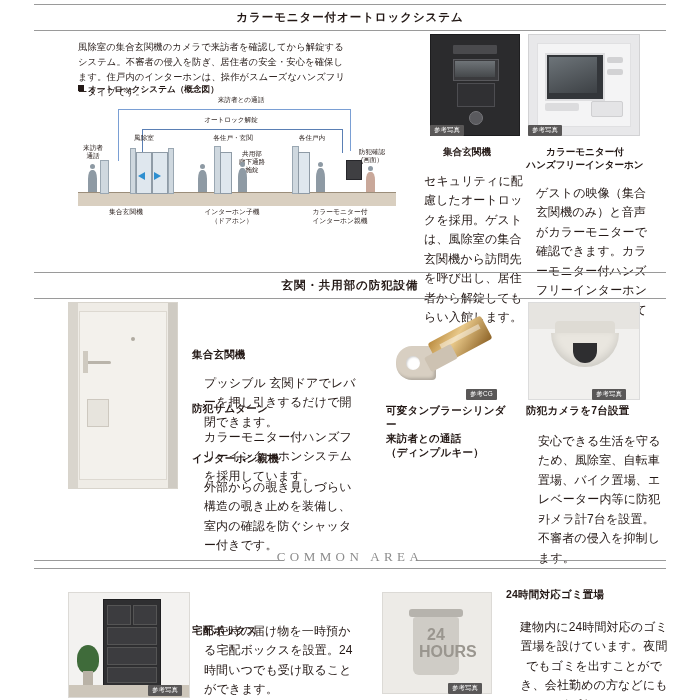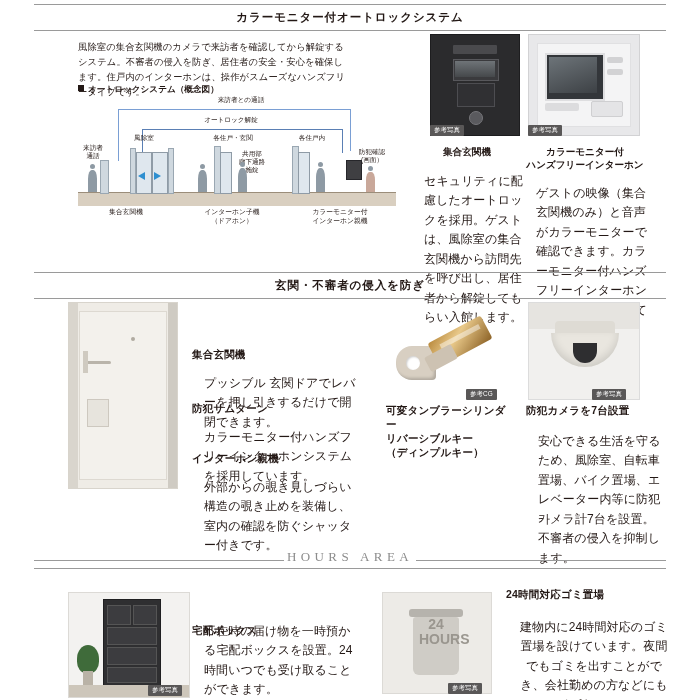--- a/index.html
+++ b/index.html
@@ -191,21 +191,21 @@
     <div style="position:absolute;left:16px;top:68px;width:34px;height:8px;background:#dcdcde;border-radius:2px;"></div>
     <div style="position:absolute;left:62px;top:66px;width:30px;height:14px;background:#e4e4e6;border:1px solid #cfcfd1;border-radius:2px;"></div>
   </div>
   <div class="ref-wrap" style="left:528px;top:118px;">
     <span class="ref">参考写真</span>
   </div>
   <div style="position:absolute;left:524px;top:140px;width:122px;white-space:pre-line;" class="caption-ttl">カラーモニター付
 ハンズフリーインターホン</div>
   <div style="position:absolute;left:524px;top:172px;width:120px;" class="body-s">ゲストの映像（集合玄関機のみ）と音声がカラーモニターで確認できます。カラーモニター付ハンズフリーインターホンシステムを採用しています。</div>
 
-  <div class="sec-head top" id="sec2-head">玄関・不審者の侵入を防ぎ</div>
+  <div class="sec-head top" id="sec2-head">玄関・共用部の防犯設備</div>
 
   <div class="photo" id="ph-door">
     <div style="position:absolute;left:10px;top:8px;right:10px;bottom:8px;background:#f3f1ec;border:1px solid #ddd9d1;"></div>
     <div style="position:absolute;left:16px;top:58px;width:26px;height:3px;background:#b9b4aa;border-radius:2px;"></div>
     <div style="position:absolute;left:14px;top:48px;width:5px;height:22px;background:#cfcac0;"></div>
     <div style="position:absolute;left:62px;top:34px;width:4px;height:4px;border-radius:50%;background:#b0aba1;"></div>
     <div style="position:absolute;left:18px;top:96px;width:20px;height:26px;background:#e7e4dd;border:1px solid #cdc8bf;"></div>
     <div style="position:absolute;left:0;top:0;width:9px;height:100%;background:#d9d5cd;"></div>
     <div style="position:absolute;right:0;top:0;width:9px;height:100%;background:#cfcbc3;"></div>
   </div>
@@ -227,39 +227,39 @@
     <div style="position:absolute;left:8px;top:26px;width:40px;height:34px;background:#d8cfc2;border-radius:16px 4px 4px 16px;box-shadow:inset -2px -2px 3px rgba(0,0,0,.18);"></div>
     <div style="position:absolute;left:18px;top:36px;width:14px;height:14px;border-radius:50%;background:#ffffff;box-shadow:inset 1px 1px 2px rgba(0,0,0,.2);"></div>
     <div style="position:absolute;left:42px;top:8px;width:60px;height:26px;background:linear-gradient(150deg,#b98a3e,#e9c98a 40%,#8c6226);transform:rotate(-28deg);border-radius:3px;"></div>
     <div style="position:absolute;left:50px;top:14px;width:44px;height:5px;background:rgba(255,255,255,.45);transform:rotate(-28deg);"></div>
     <div style="position:absolute;left:38px;top:30px;width:30px;height:16px;background:#cdc2b2;transform:rotate(-28deg);border-radius:2px;"></div>
   </div>
   <div class="ref-wrap" style="left:466px;top:382px;">
     <span class="ref">参考CG</span>
   </div>
   <div style="position:absolute;left:386px;top:404px;width:124px;white-space:pre-line;text-align:left;" class="h-sub">可変タンブラーシリンダー
-リバーシブルキー
+来訪者との通話
 （ディンプルキー）</div>
 
   <div class="photo" id="ph-camera">
     <div style="position:absolute;left:0;top:0;right:0;bottom:0;background:#f1f0ee;"></div>
     <div style="position:absolute;left:0;top:0;right:0;height:26px;background:#e6e4e0;"></div>
     <div style="position:absolute;left:26px;top:18px;width:60px;height:16px;background:#dedbd4;border-radius:4px 4px 0 0;"></div>
     <div style="position:absolute;left:22px;top:30px;width:68px;height:34px;background:#e9e6df;border-radius:0 0 34px 34px;box-shadow:inset 0 -4px 8px rgba(0,0,0,.12);"></div>
     <div style="position:absolute;left:44px;top:40px;width:24px;height:20px;background:#2e2e30;border-radius:0 0 12px 12px;"></div>
   </div>
   <div class="ref-wrap" style="left:592px;top:382px;">
     <span class="ref">参考写真</span>
   </div>
   <div style="position:absolute;left:526px;top:404px;width:128px;" class="h-sub">防犯カメラを7台設置</div>
   <div style="position:absolute;left:526px;top:420px;width:124px;" class="body-s">安心できる生活を守るため、風除室、自転車置場、バイク置場、エレベーター内等に防犯카メラ計7台を設置。不審者の侵入を抑制します。</div>
 
   <div class="common-rule" style="left:34px;width:250px;"></div>
   <div class="common-rule" style="right:34px;width:250px;"></div>
-  <div id="common-title">HOURS AREA</div>
+  <div id="common-title">COMMON AREA</div>
   <div id="sec3-divider"></div>
 
   <div class="photo" id="ph-delivery">
     <div style="position:absolute;left:0;top:0;right:0;bottom:0;background:#f3f2f0;"></div>
     <div style="position:absolute;left:34px;top:6px;width:56px;height:86px;background:#2f2f31;border:1px solid #1f1f21;"></div>
     <div style="position:absolute;left:38px;top:12px;width:22px;height:18px;background:#3c3c3f;border:1px solid #555;"></div>
     <div style="position:absolute;left:64px;top:12px;width:22px;height:18px;background:#3c3c3f;border:1px solid #555;"></div>
     <div style="position:absolute;left:38px;top:34px;width:48px;height:16px;background:#3c3c3f;border:1px solid #555;"></div>
     <div style="position:absolute;left:38px;top:54px;width:48px;height:16px;background:#3c3c3f;border:1px solid #555;"></div>
     <div style="position:absolute;left:38px;top:74px;width:48px;height:14px;background:#3c3c3f;border:1px solid #555;"></div>
@@ -270,21 +270,21 @@
   <div class="ref-wrap" style="left:148px;top:678px;">
     <span class="ref">参考写真</span>
   </div>
   <div style="position:absolute;left:192px;top:624px;width:150px;" class="h-sub">宅配ボックス</div>
   <div style="position:absolute;left:192px;top:610px;width:154px;" class="body-s">不在時の届け物を一時預かる宅配ボックスを設置。24時間いつでも受け取ることができます。</div>
 
   <div class="photo" id="ph-trash">
     <div style="position:absolute;left:0;top:0;right:0;bottom:0;background:#edebe7;"></div>
     <div style="position:absolute;left:26px;top:16px;width:54px;height:8px;background:#b6b3ad;border-radius:3px;"></div>
     <div style="position:absolute;left:30px;top:24px;width:46px;height:58px;background:#cfccc6;border-radius:3px 3px 6px 6px;"></div>
-    <div style="position:absolute;left:36px;top:24px;width:34px;height:34px;color:#9a968f;font-size:14px;font-weight:bold;text-align:center;line-height:1.05;white-space:pre-line;">24
+    <div style="position:absolute;left:36px;top:34px;width:34px;height:34px;color:#9a968f;font-size:16px;font-weight:bold;text-align:center;line-height:1.05;white-space:pre-line;">24
 HOURS</div>
   </div>
   <div class="ref-wrap" style="left:448px;top:676px;">
     <span class="ref">参考写真</span>
   </div>
   <div style="position:absolute;left:506px;top:588px;width:150px;" class="h-sub">24時間対応ゴミ置場</div>
   <div style="position:absolute;left:506px;top:606px;width:152px;text-align:center;" class="body-s">建物内に24時間対応のゴミ置場を設けています。夜間でもゴミを出すことができ、会社勤めの方などにも便利です。</div>
 
 </div>
 

